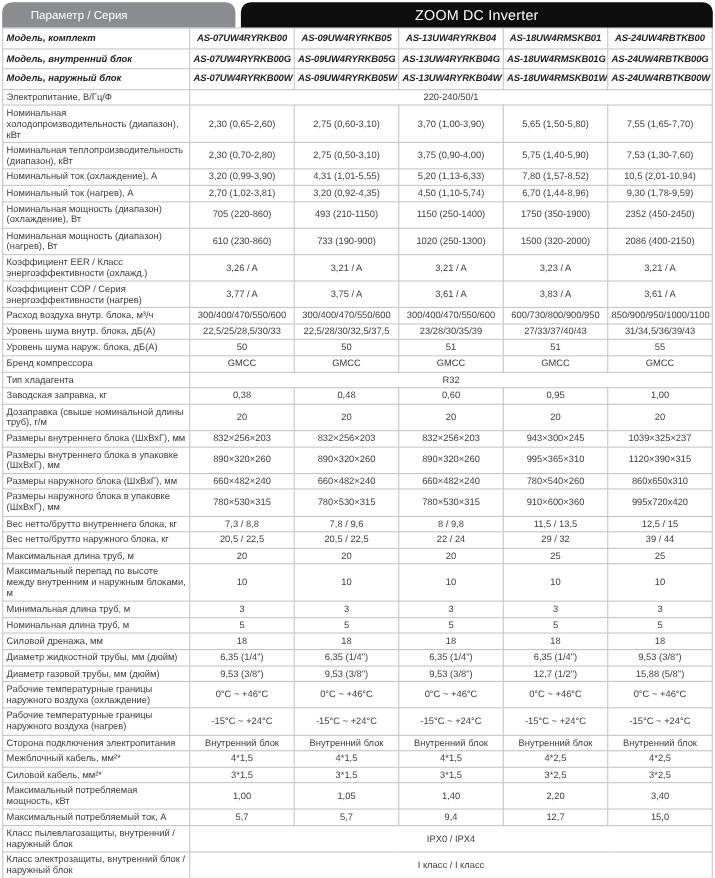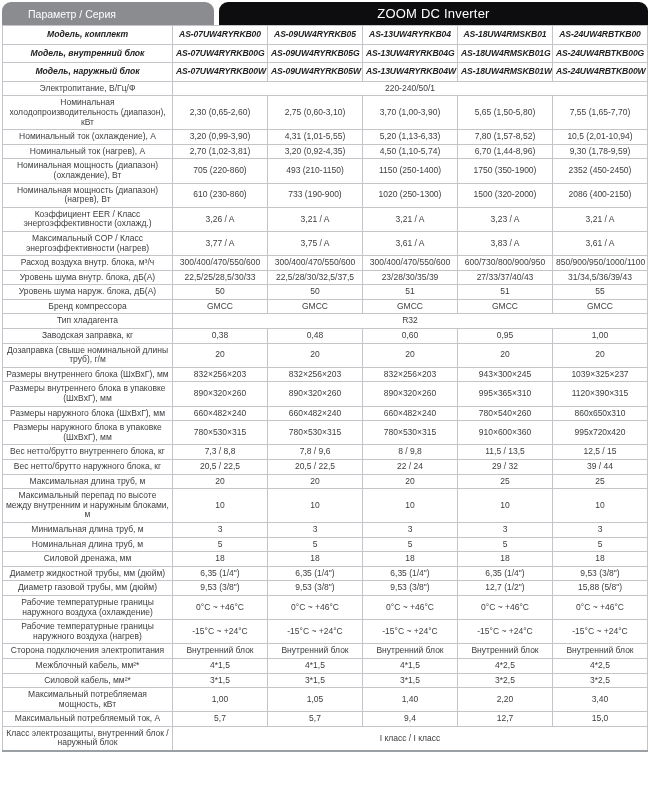--- a/index.html
+++ b/index.html
@@ -32,21 +32,21 @@
     width:646px;margin:0 2px;border-collapse:collapse;table-layout:fixed;
     border:1px solid var(--c-border);
     border-bottom:2px solid var(--c-border-dark);
   }
   table.spec td{
     border:1px solid var(--c-border);
     font-size:8.5px;line-height:9.6px;
     padding:2px 3px;vertical-align:middle;
     overflow:hidden;
   }
-  td.lbl{text-align:center;padding-left:5px;margin-top:33px;}
+  td.lbl{text-align:left;padding-left:5px;margin-top:33px;}
   td.val{text-align:center;white-space:nowrap;}
   tr.model td{font-weight:bold;font-style:italic;color:#222;padding-top:4px;padding-bottom:4px;font-size:8.6px;}
   tr.model td.val{letter-spacing:-0.1px;}
 </style>
 </head>
 <body>
 
 <div class="page">
   <div class="hdr">
     <div class="tab-gray">
@@ -97,20 +97,28 @@
         </tr>
         <tr>
           <td class="lbl">Номинальная холодопроизводительность (диапазон), кВт</td>
           <td class="val">2,30 (0,65-2,60)</td>
           <td class="val">2,75 (0,60-3,10)</td>
           <td class="val">3,70 (1,00-3,90)</td>
           <td class="val">5,65 (1,50-5,80)</td>
           <td class="val">7,55 (1,65-7,70)</td>
         </tr>
         <tr>
+          <td class="lbl">Номинальная теплопроизводительность (диапазон), кВт</td>
+          <td class="val">2,30 (0,70-2,80)</td>
+          <td class="val">2,75 (0,50-3,10)</td>
+          <td class="val">3,75 (0,90-4,00)</td>
+          <td class="val">5,75 (1,40-5,90)</td>
+          <td class="val">7,53 (1,30-7,60)</td>
+        </tr>
+        <tr>
           <td class="lbl">Номинальный ток (охлаждение), А</td>
           <td class="val">3,20 (0,99-3,90)</td>
           <td class="val">4,31 (1,01-5,55)</td>
           <td class="val">5,20 (1,13-6,33)</td>
           <td class="val">7,80 (1,57-8,52)</td>
           <td class="val">10,5 (2,01-10,94)</td>
         </tr>
         <tr>
           <td class="lbl">Номинальный ток (нагрев), А</td>
           <td class="val">2,70 (1,02-3,81)</td>
@@ -137,21 +145,21 @@
         </tr>
         <tr>
           <td class="lbl">Коэффициент EER / Класс энергоэффективности (охлажд.)</td>
           <td class="val">3,26 / A</td>
           <td class="val">3,21 / A</td>
           <td class="val">3,21 / A</td>
           <td class="val">3,23 / A</td>
           <td class="val">3,21 / A</td>
         </tr>
         <tr>
-          <td class="lbl">Максимальный COP / Класс энергоэффективности (нагрев)</td>
+          <td class="lbl">Коэффициент COP / Серия энергоэффективности (нагрев)</td>
           <td class="val">3,77 / A</td>
           <td class="val">3,75 / A</td>
           <td class="val">3,61 / A</td>
           <td class="val">3,83 / A</td>
           <td class="val">3,61 / A</td>
         </tr>
         <tr>
           <td class="lbl">Расход воздуха внутр. блока, м³/ч</td>
           <td class="val">300/400/470/550/600</td>
           <td class="val">300/400/470/550/600</td>
@@ -357,18 +365,22 @@
         </tr>
         <tr>
           <td class="lbl">Максимальный потребляемый ток, А</td>
           <td class="val">5,7</td>
           <td class="val">5,7</td>
           <td class="val">9,4</td>
           <td class="val">12,7</td>
           <td class="val">15,0</td>
         </tr>
         <tr>
+          <td class="lbl">Класс пылевлагозащиты, внутренний / наружный блок</td>
+          <td class="val" colspan="5">IPX0 / IPX4</td>
+        </tr>
+        <tr>
           <td class="lbl">Класс электрозащиты, внутренний блок / наружный блок</td>
           <td class="val" colspan="5">I класс / I класс</td>
         </tr>
       </tbody>
   </table>
 </div>
 
 </body></html>

